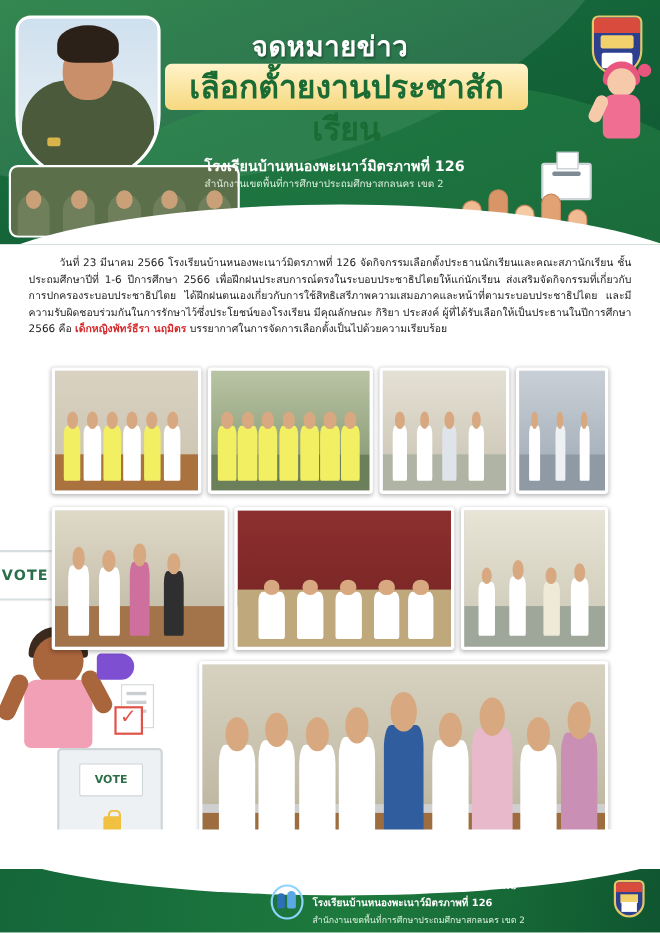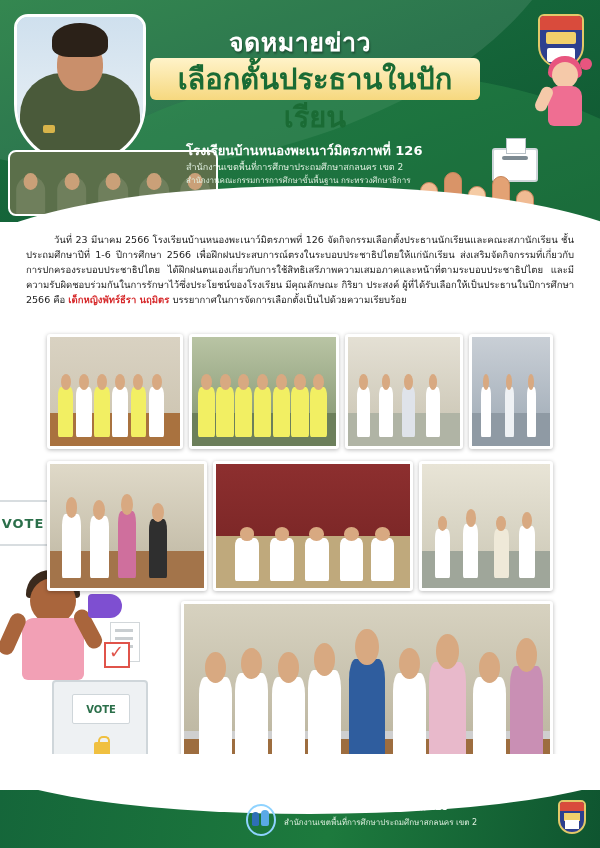--- a/index.html
+++ b/index.html
@@ -329,24 +329,23 @@
     <div class="group-strip">
       <div class="gs-person"></div>
       <div class="gs-person"></div>
       <div class="gs-person"></div>
       <div class="gs-person"></div>
       <div class="gs-person"></div>
     </div>
 
     <div class="hdr-title1">จดหมายข่าวประชาสัมพันธ์</div>
     <div class="hdr-title2-band"></div>
-    <div class="hdr-title2">เลือกตั้นประธานในปักเรียน</div>
+    <div class="hdr-title2">เลือกตั้ายงานประชาสักเรียน</div>
     <div class="hdr-school">โรงเรียนบ้านหนองพะเนาว์มิตรภาพที่ 126</div>
     <div class="hdr-office1">สำนักงานเขตพื้นที่การศึกษาประถมศึกษาสกลนคร เขต 2</div>
-    <div class="hdr-office2">สำนักงานคณะกรรมการการศึกษาขั้นพื้นฐาน กระทรวงศึกษาธิการ</div>
 
     <div class="crest">
       <div class="crest-top"></div>
       <div class="crest-mid"></div>
       <div class="crest-bot"></div>
     </div>
 
     <div class="girl">
       <div class="girl-bun"></div>
       <div class="girl-hair"></div>
@@ -497,20 +496,21 @@
   </div>
 
   <div class="footer">
     <div class="footer-curve"></div>
     <div class="f-logo">
       <div class="f-logo-circle"></div>
       <div class="f-logo-p1"></div>
       <div class="f-logo-p2"></div>
     </div>
     <div class="f-text">
+      <div class="f-line1">ฝ่ายงานประชาสัมพันธ์ : MP126 SCHOOL NEWS</div>
       <div class="f-line2">โรงเรียนบ้านหนองพะเนาว์มิตรภาพที่ 126</div>
       <div class="f-line3">สำนักงานเขตพื้นที่การศึกษาประถมศึกษาสกลนคร เขต 2</div>
     </div>
     <div class="f-crest">
       <div class="a"></div>
       <div class="b"></div>
       <div class="c"></div>
     </div>
   </div>
 

